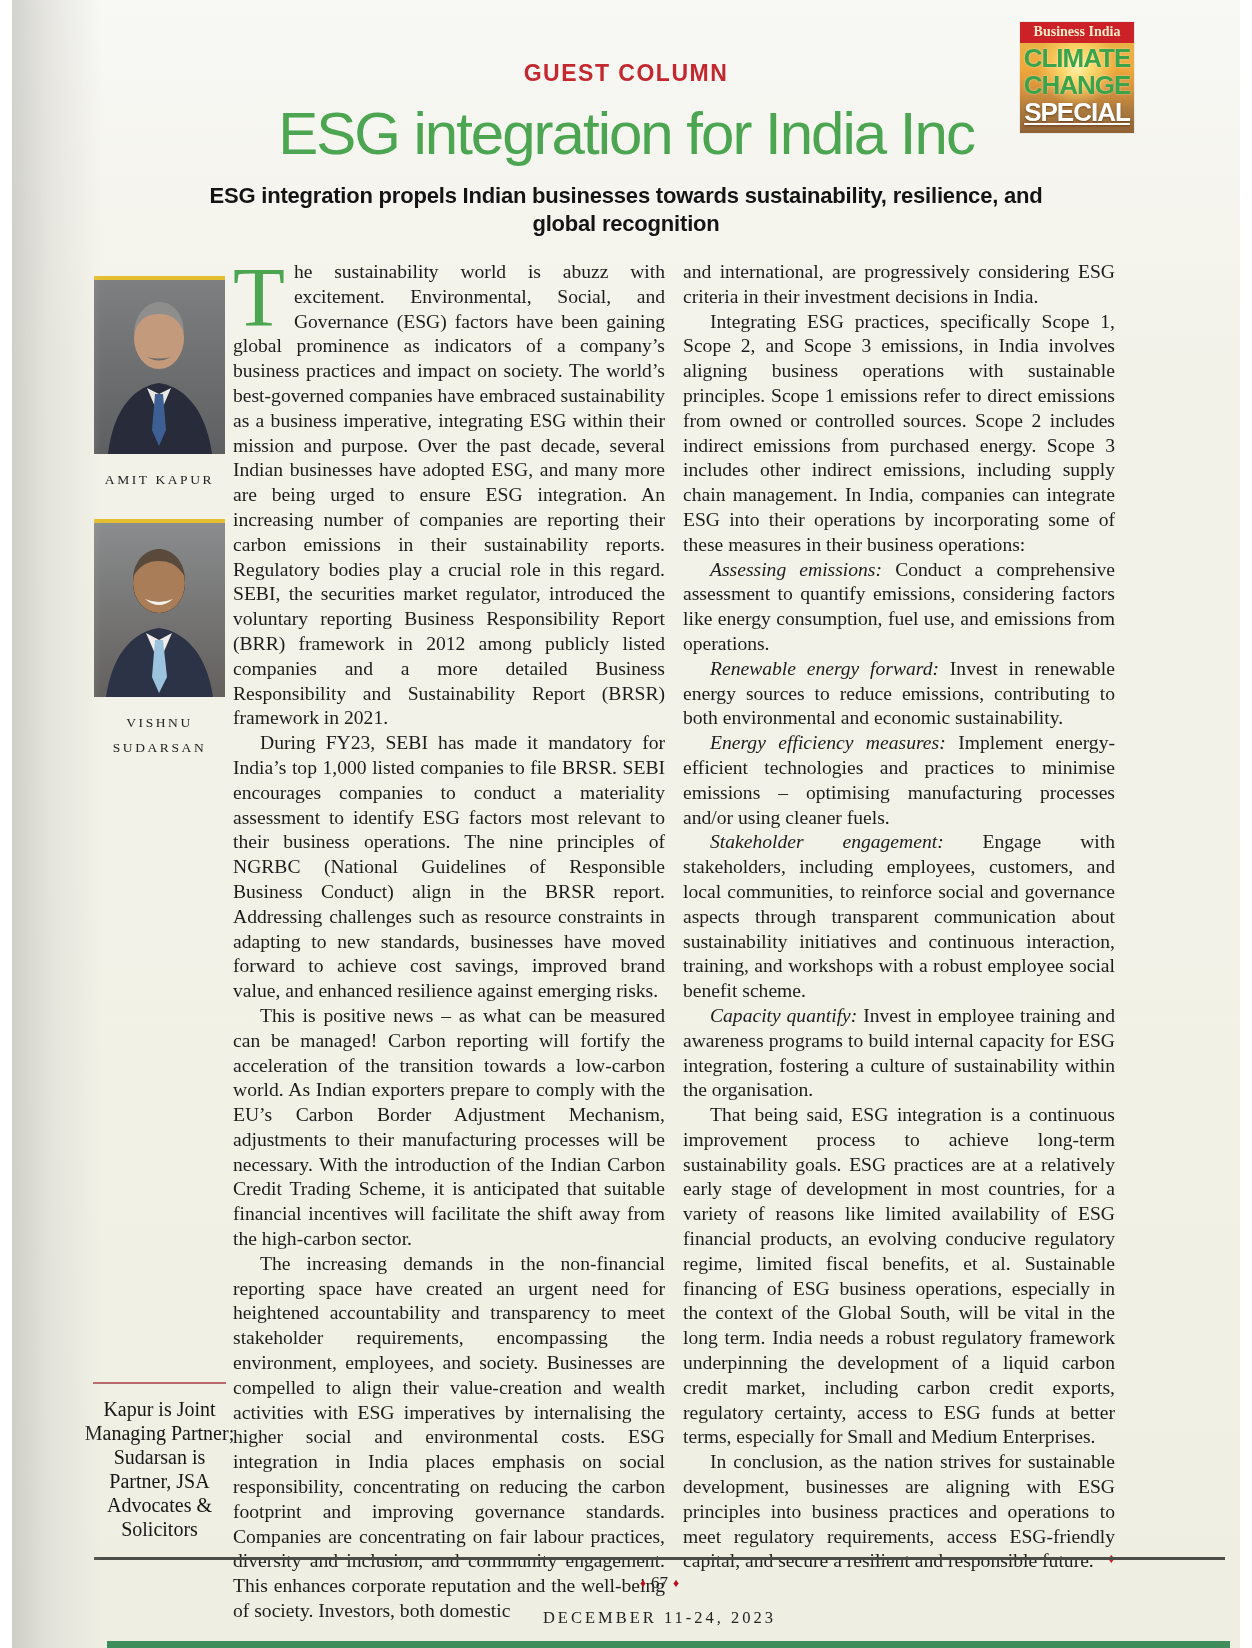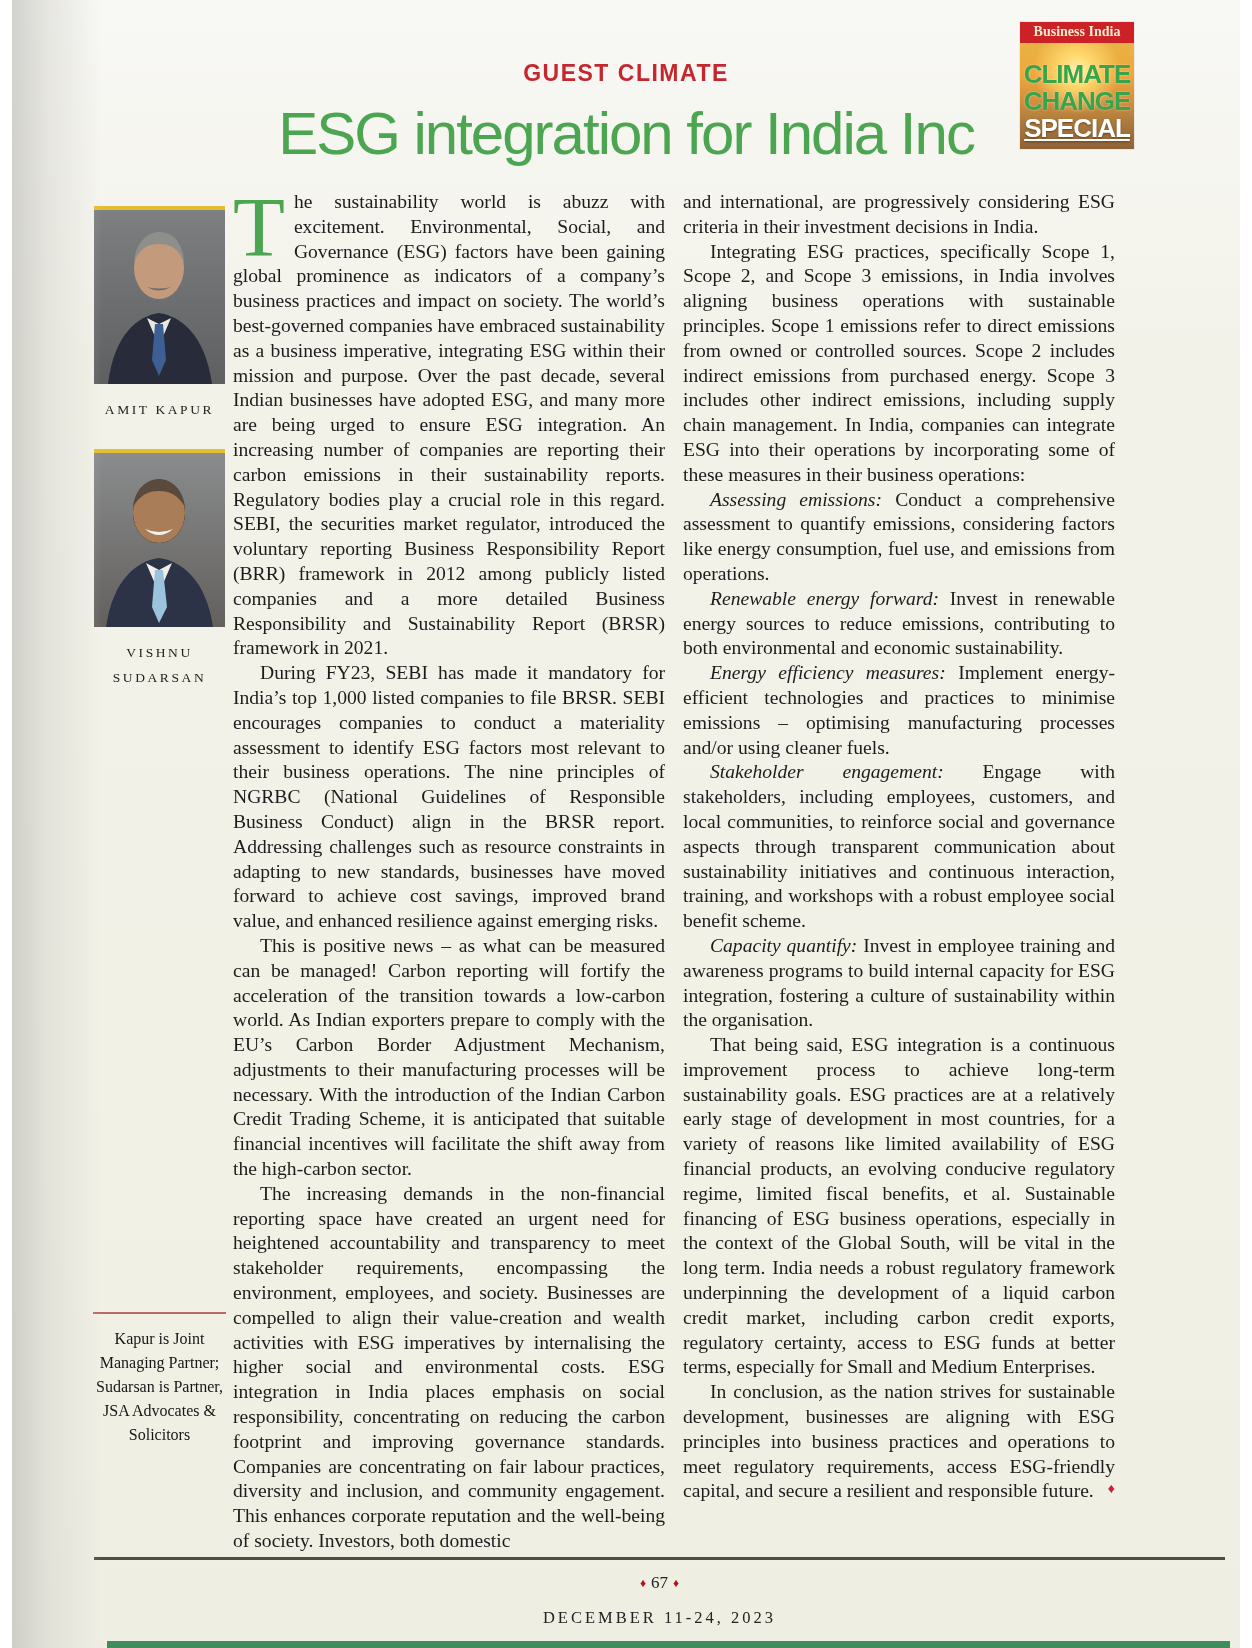--- a/index.html
+++ b/index.html
@@ -42,21 +42,21 @@
   }
 
   
   .badge{position:absolute;top:22px;right:106px;width:114px;z-index:6;box-shadow:0 0 0 1px rgba(0,0,0,.05);}
   .badge-band{
     background:#cb2127;color:#f6ecc9;text-align:center;
     font-family:"Liberation Serif",serif;font-weight:700;font-size:14px;
     padding:2px 0 3px;
   }
   .badge-body{
-    position:relative;height:88px;padding-top:18px;
+    position:relative;height:88px;padding-top:2px;
     background:
       radial-gradient(circle at 50% 26%, #fff3b0 0%, #ffd96e 16%, rgba(255,214,120,0) 45%),
       linear-gradient(180deg,#e8b245 0%,#f0a83b 28%,#d28f3d 55%,#ab7a3e 75%,#8f6236 100%);
   }
   .badge-line{
     text-align:center;font-family:"Liberation Sans",sans-serif;font-weight:700;
     font-size:26px;line-height:27px;letter-spacing:-1px;
   }
   .badge-line.green{color:#3aa44a;text-shadow:0 0 2px rgba(255,255,255,.6);}
   .badge-line.white{color:#ffffff;text-shadow:0 1px 2px rgba(60,30,0,.55);text-decoration:underline;}
@@ -73,21 +73,21 @@
   .photo svg{display:block;width:100%;height:100%;}
   .caption{
     margin-top:13px;text-align:center;
     font-size:13.5px;letter-spacing:2.6px;line-height:25px;color:#222;
   }
   .photo2{margin-top:27px;}
   .sidebar-footnote{
     position:absolute;top:1122px;left:-11px;width:153px;text-align:center;
   }
   .footnote-rule{height:2px;width:133px;margin:0 auto 13px;background:#b5696b;}
-  .footnote-text{font-size:16px;line-height:24px;color:#161616;}
+  .footnote-text{font-size:20px;line-height:24px;color:#161616;}
 
   .col{width:432px;flex:none;text-align:justify;font-size:19.6px;line-height:24.8px;}
   .col1{margin-right:18px;}
   .col p{margin:0;}
   .col p.indent{text-indent:27px;}
   .col .lead{font-style:italic;}
   .dropcap{
     float:left;color:#4ca551;font-size:85px;line-height:64px;
     padding:5px 9px 0 0;margin-bottom:-8px;
   }
@@ -113,22 +113,23 @@
 
   <div class="badge">
     <div class="badge-band">Business India</div>
     <div class="badge-body">
       <div class="badge-line green">CLIMATE</div>
       <div class="badge-line green">CHANGE</div>
       <div class="badge-line white">SPECIAL</div>
     </div>
   </div>
 
-  <div class="kicker">GUEST CLIMATE</div>
+  <div class="kicker">GUEST COLUMN</div>
   <div class="title">ESG integration for India Inc</div>
+  <div class="subtitle">ESG integration propels Indian businesses towards sustainability, resilience, and global recognition</div>
 
   <div class="content">
 
     <div class="sidebar">
       <div class="photo photo1">
         <svg viewBox="0 0 131 174" preserveAspectRatio="none">
           <defs>
             <linearGradient id="bg1" x1="0" y1="0" x2="0" y2="1">
               <stop offset="0" stop-color="#7d7f80"></stop>
                 <stop offset="1" stop-color="#5d5f61"></stop>

